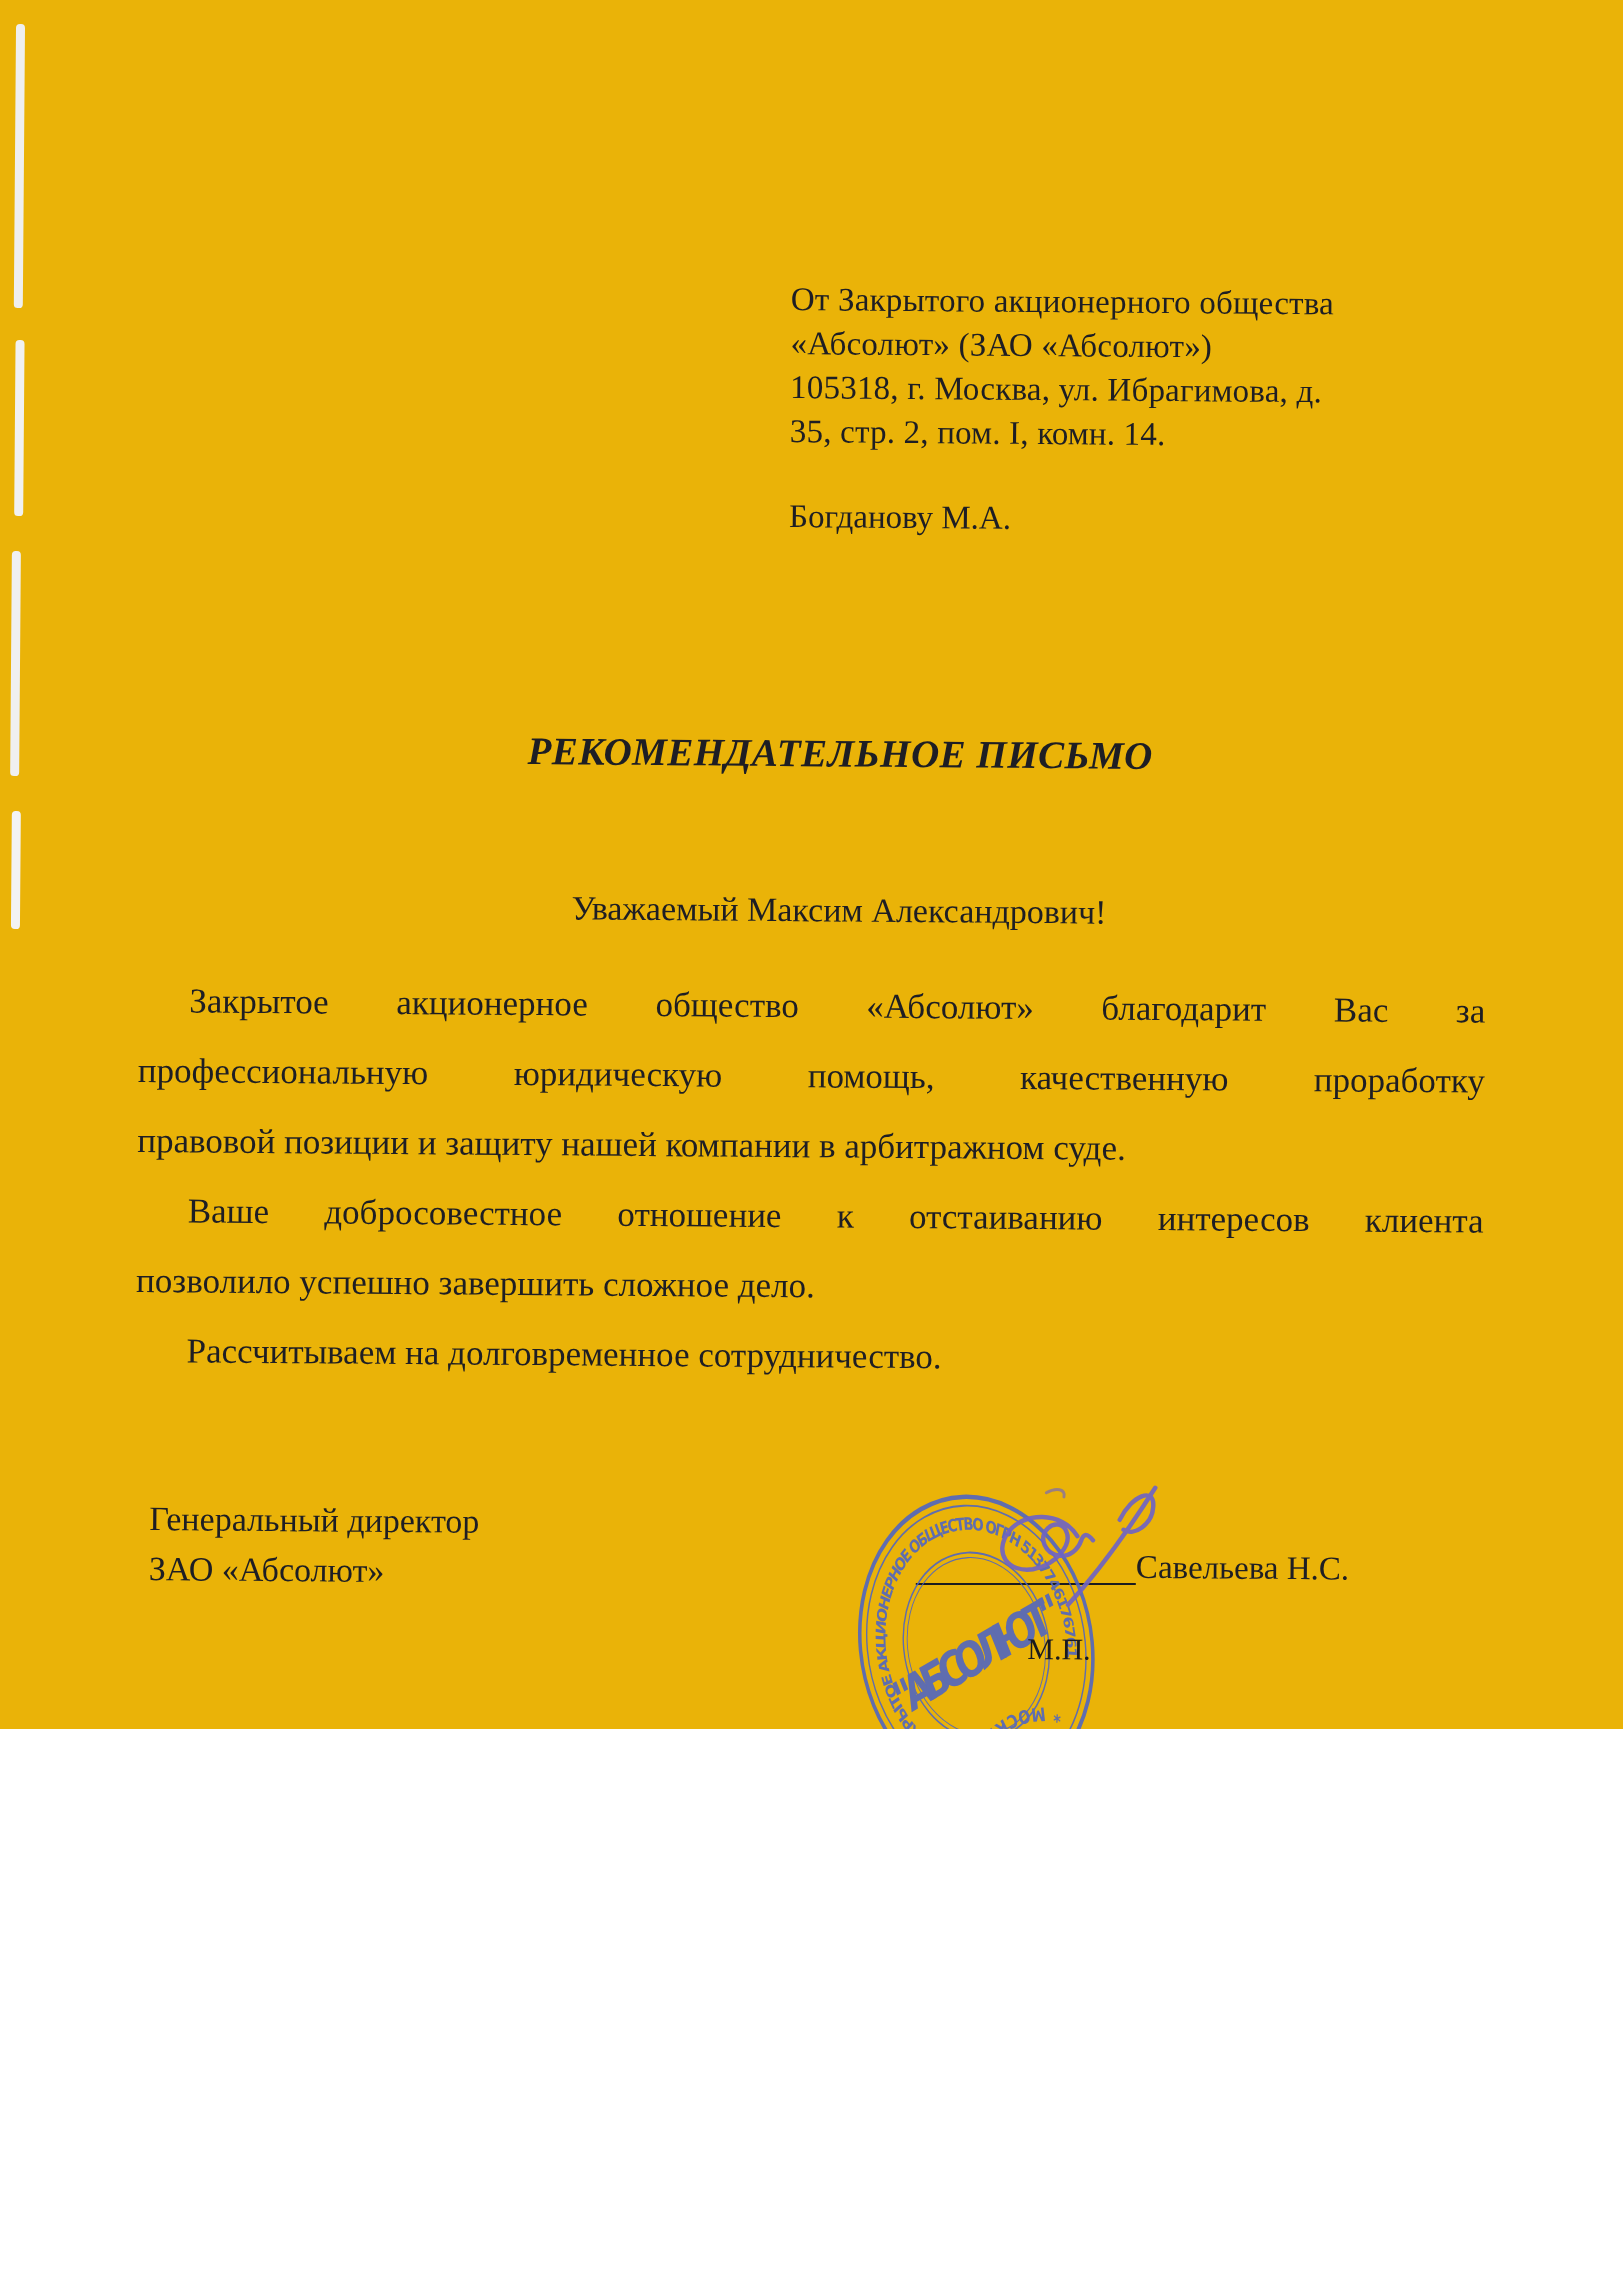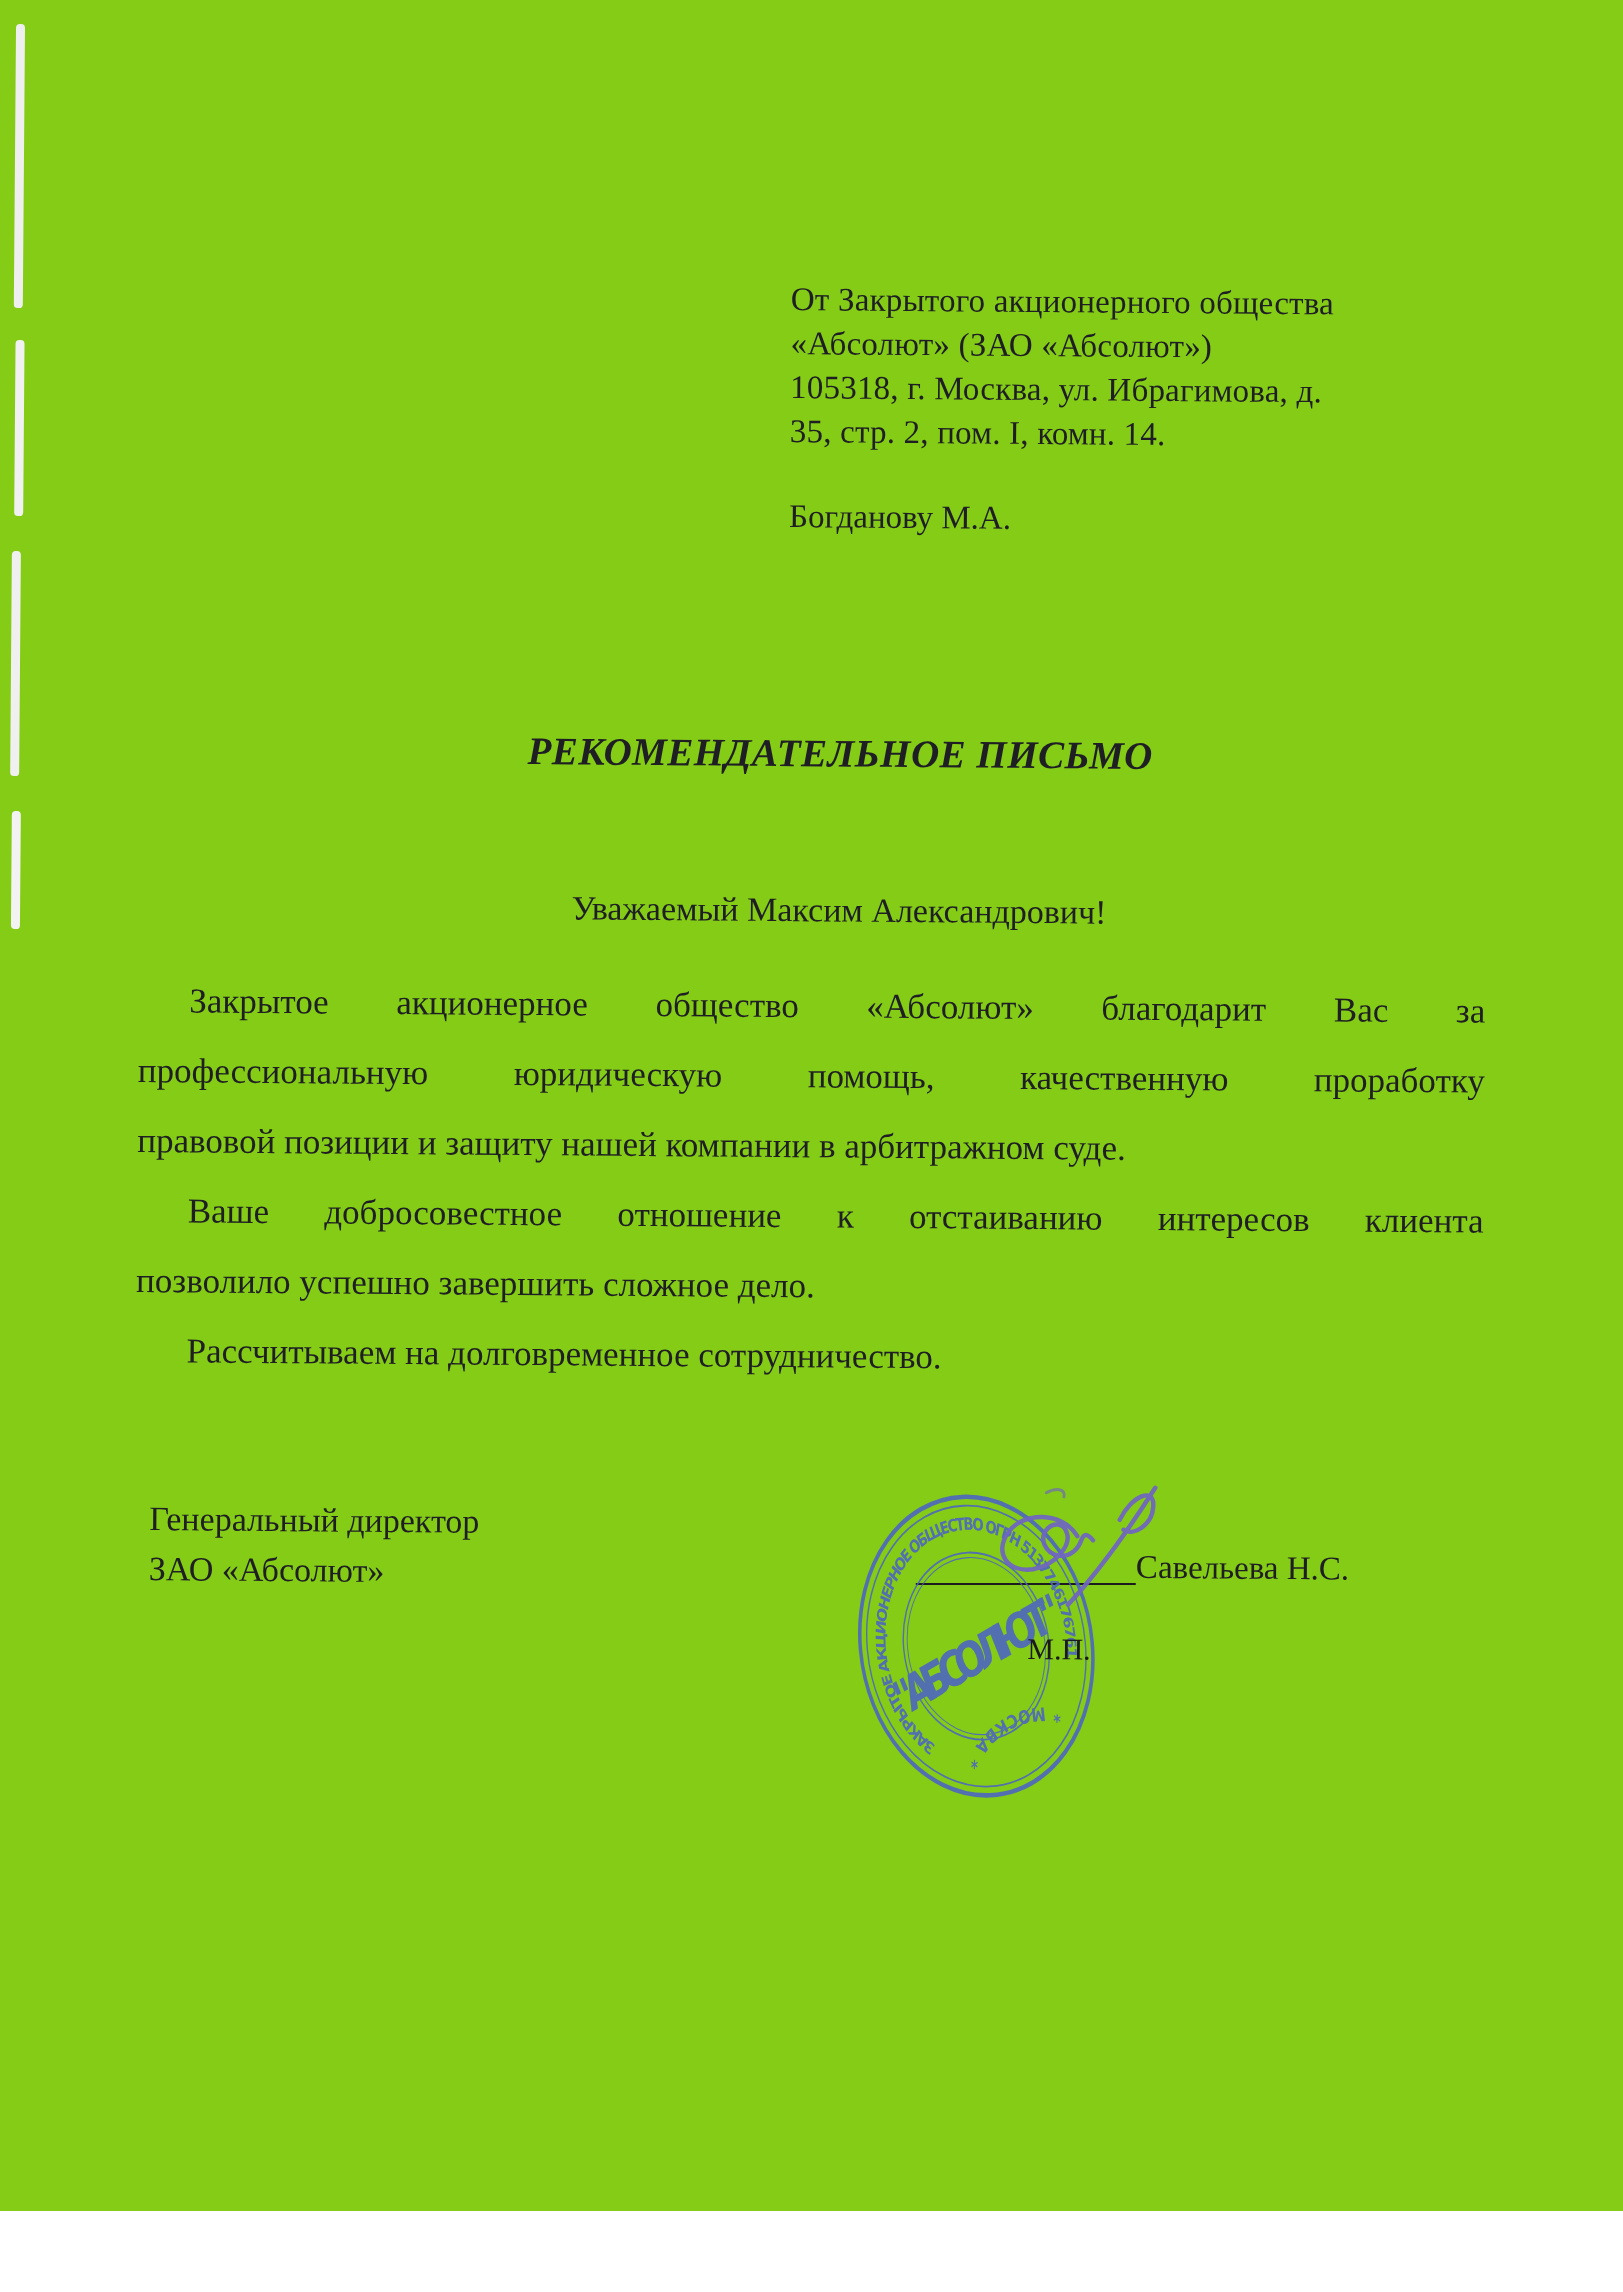--- a/index.html
+++ b/index.html
@@ -1,16 +1,16 @@
 <!DOCTYPE html>
 <html><head>
 <meta charset="utf-8">
 <style>
   html,body{margin:0;padding:0;background:#ffffff;}
-  #page{position:relative;width:1623px;height:2211px;background:#84cc16;overflow:hidden;
+  #page{position:relative;width:1623px;height:1729px;background:#eab308;overflow:hidden;
         font-family:"Liberation Serif","DejaVu Serif",serif;color:#1e1e24;}
   #sheet{position:absolute;left:0;top:0;width:1623px;height:2293px;
          transform:rotate(0.45deg);transform-origin:392px 1176px;}
 
   .abs{position:absolute;}
 
   
   .sender{left:784px;top:274px;width:655px;font-size:33px;line-height:44px;letter-spacing:0.2px;}
   .recipient{left:784px;top:495px;font-size:33px;}
 

